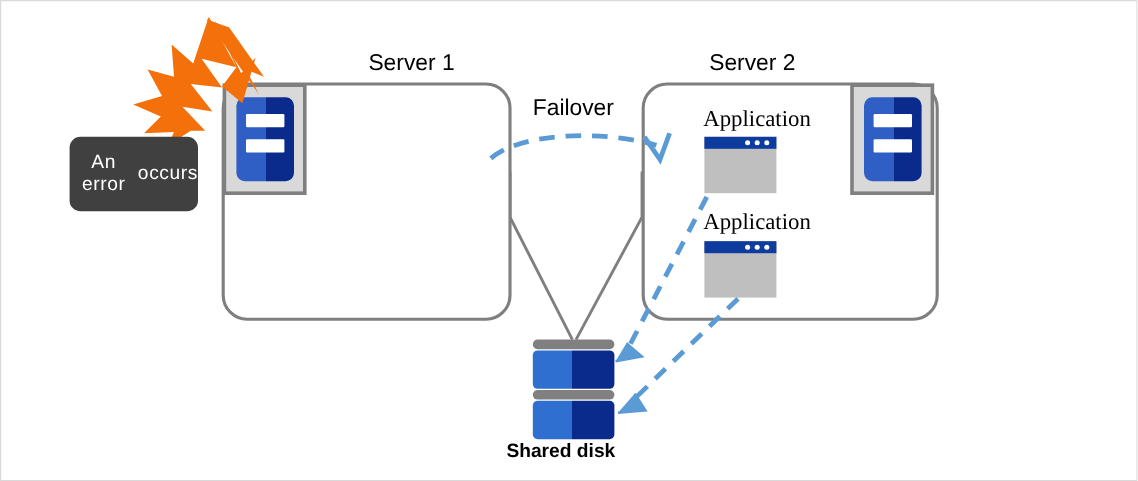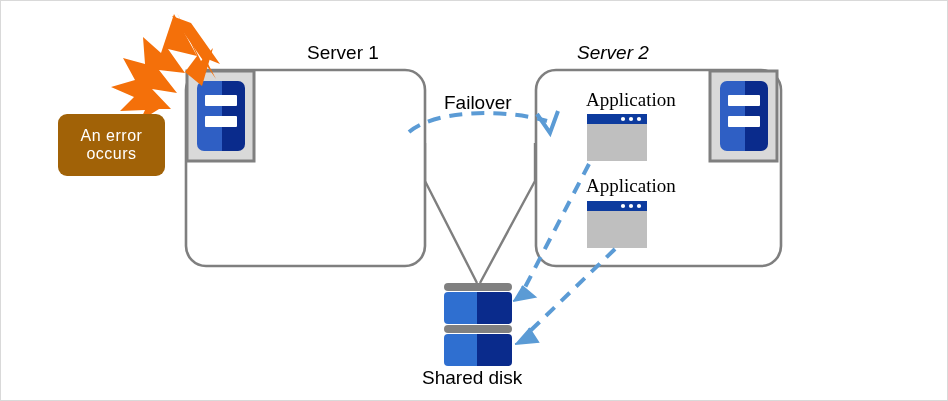--- a/index.html
+++ b/index.html
@@ -35,37 +35,37 @@
   }
   .lbl-server {
     font-size: 19px;
   }
   .lbl-app {
     font-size: 19px;
     font-family: Liberation Serif, serif;
   }
   .lbl-failover {
     font-size: 19px;
-    margin-top: 12px;
   }
   .lbl-disk {
-    font-size: 19px;
+    font-size: 16px;
+    font-weight: bold;
   }
   .error-callout {
     position: absolute;
     left: 57px;
     top: 113px;
     width: 107px;
     height: 62px;
-    background: #a16207;
+    background: #404040;
     border-radius: 9px;
     color: #ffffff;
     font-size: 16px;
     display: flex;
-    flex-direction: column;
+    flex-direction: row;
     align-items: center;
     justify-content: center;
     text-align: center;
     letter-spacing: 0.5px;
   }
   .error-callout span { display: block; }
 </style>
 </head>
 <body>
 
@@ -166,21 +166,21 @@
     </g>
   </svg>
 
   <div class="error-callout">
     <span>An error</span>
     <span>occurs</span>
   </div>
 
   <div class="lbl lbl-server" style="left:306px; top:42px;">Server 1</div>
 
-  <div class="lbl lbl-server" style="left:576px; top:42px;font-style:italic;">Server 2</div>
+  <div class="lbl lbl-server" style="left:590px; top:42px;">Server 2</div>
 
   <div class="lbl lbl-failover" style="left:443px; top:80px;">Failover</div>
 
   <div class="lbl lbl-app" style="left:585px; top:89px;">Application</div>
 
   <div class="lbl lbl-app" style="left:585px; top:175px;">Application</div>
 
   <div class="lbl lbl-disk" style="left:421px; top:367px;">Shared disk</div>
 
 </div>

